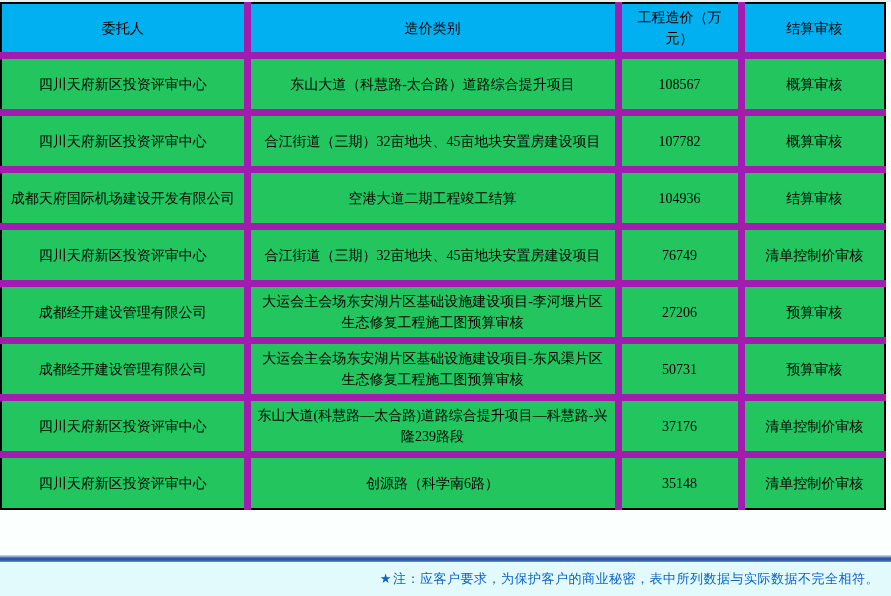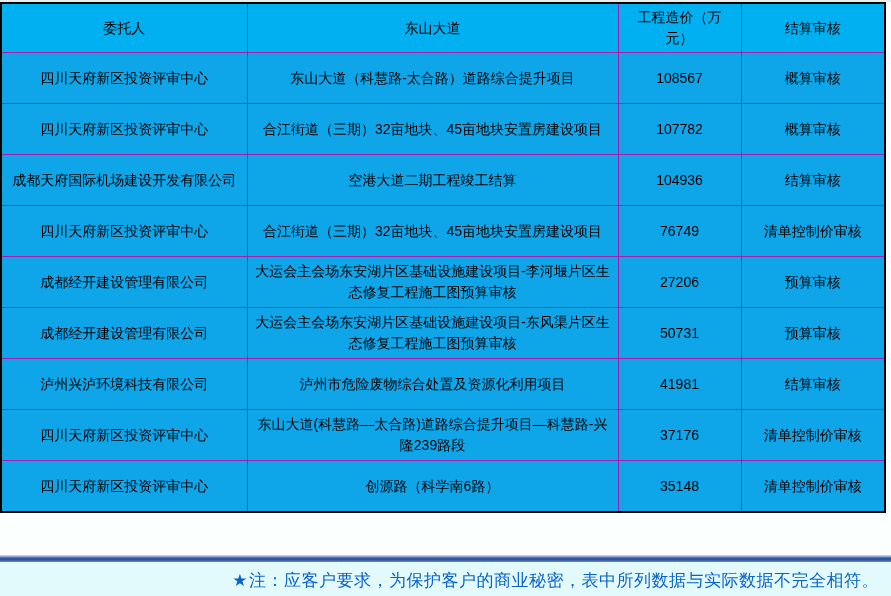--- a/index.html
+++ b/index.html
@@ -7,24 +7,25 @@
     width:891px;height:596px;
     background:#fbfffe;
     font-family:"Liberation Sans","DejaVu Sans",sans-serif;
     position:relative;overflow:hidden;
   }
   .page{width:891px;height:596px;position:relative;}
   .top-strip{position:absolute;top:0;left:0;width:100%;height:2px;background:#e8eef0;}
   table.projects{
     position:absolute;top:2px;left:0;
     width:884px;border-collapse:collapse;table-layout:fixed;
-    background:#0ea5e9;
+    background:#22c55e;
+    font-family:Liberation Serif, serif;
   }
   table.projects th, table.projects td{
-    border:1px solid #a21caf;
+    border:7px solid #a21caf;
     text-align:center;vertical-align:middle;
     font-size:14px;color:#000;
     padding:2px 6px;
     line-height:1.5;
     overflow:hidden;
   }
   table.projects th{
     background:var(--header-bg,#00b0f0);
     height:44px;font-weight:normal;
     border-top:2px solid #000;
@@ -47,21 +48,21 @@
       #6d93cf 100%);
   }
   .footer-band{
     position:absolute;left:0;top:562px;width:100%;height:34px;
     background:var(--footer-bg,#e2fafc);
     box-sizing:border-box;
     text-align:right;
     padding:7px 12px 0 0;
   }
   .note{
-    font-size:17px;
+    font-size:13px;
     color:var(--note-color,#0a62c9);
     letter-spacing:0.5px;
   }
   .note .star{margin-right:1px;}
 </style>
 </head>
 <body>
 
 <div class="page">
   <div class="top-strip"></div>
@@ -69,21 +70,21 @@
   <table class="projects">
     <colgroup>
       <col class="c0">
         <col class="c1">
         <col class="c2">
         <col class="c3">
     </colgroup>
     <thead>
       <tr>
         <th>委托人</th>
-        <th>东山大道</th>
+        <th>造价类别</th>
         <th>工程造价（万元）</th>
         <th>结算审核</th>
       </tr>
     </thead>
     <tbody>
         <tr>
           <td>四川天府新区投资评审中心</td>
           <td>东山大道（科慧路-太合路）道路综合提升项目</td>
           <td>108567</td>
           <td>概算审核</td>
@@ -112,26 +113,20 @@
           <td>27206</td>
           <td>预算审核</td>
         </tr>
         <tr>
           <td>成都经开建设管理有限公司</td>
           <td>大运会主会场东安湖片区基础设施建设项目-东风渠片区生态修复工程施工图预算审核</td>
           <td>50731</td>
           <td>预算审核</td>
         </tr>
         <tr>
-          <td>泸州兴泸环境科技有限公司</td>
-          <td>泸州市危险废物综合处置及资源化利用项目</td>
-          <td>41981</td>
-          <td>结算审核</td>
-        </tr>
-        <tr>
           <td>四川天府新区投资评审中心</td>
           <td>东山大道(科慧路—太合路)道路综合提升项目—科慧路-兴隆239路段</td>
           <td>37176</td>
           <td>清单控制价审核</td>
         </tr>
         <tr>
           <td>四川天府新区投资评审中心</td>
           <td>创源路（科学南6路）</td>
           <td>35148</td>
           <td>清单控制价审核</td>

